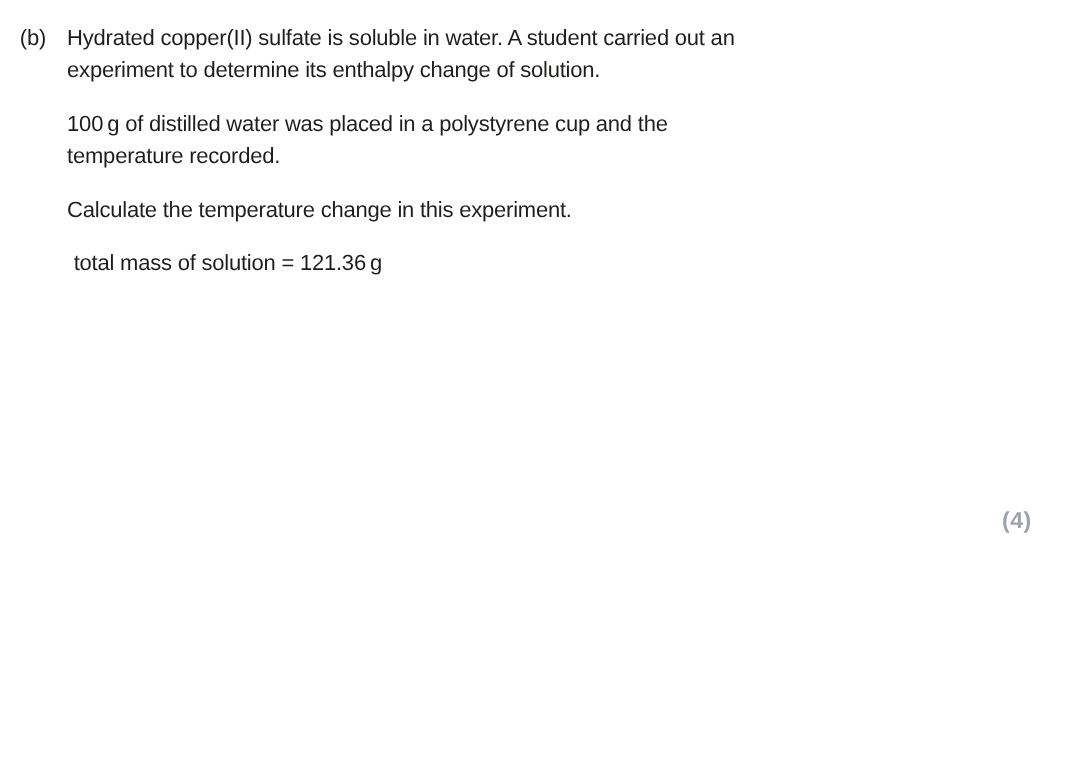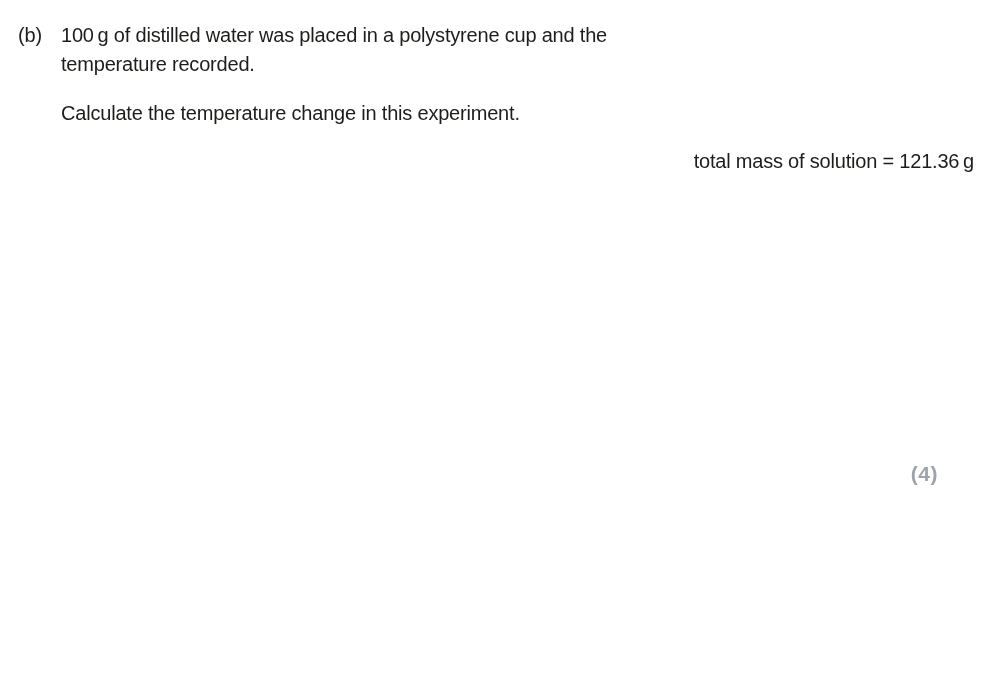--- a/index.html
+++ b/index.html
@@ -29,21 +29,21 @@
   }
   .body { flex: 1; }
   .body p {
     font-size: 20px;
     line-height: 29px;
     letter-spacing: -0.2px;
     margin-bottom: 20px;
   }
   .body p.tight { line-height: 27px; margin-bottom: 0; }
   .line { display: block; white-space: pre; }
-  .line.indent { padding-left: 6px; text-align: right; }
+  .line.indent { padding-left: 6px; }
   sup, sub {
     font-size: 0.62em;
     vertical-align: baseline;
     position: relative;
     line-height: 0;
   }
   sup { top: -0.48em; }
   sub { bottom: -0.22em; }
   .marks-row {
     position: absolute;
@@ -56,20 +56,24 @@
   }
 </style>
 </head>
 <body>
 
 <div class="page">
   <div class="question">
     <span class="part-label">(b)</span>
     <div class="body">
       <p>
+        <span class="line"><span>Hydrated copper(II) sulfate is soluble in water. A student carried out an</span></span>
+        <span class="line"><span>experiment to determine its enthalpy change of solution.</span></span>
+      </p>
+      <p>
         <span class="line"><span>100 g of distilled water was placed in a polystyrene cup and the</span></span>
         <span class="line"><span>temperature recorded.</span></span>
       </p>
       <p>
       </p>
       <p>
         <span class="line"><span>Calculate the temperature change in this experiment.</span></span>
       </p>
       <p class="tight">
         <span class="line indent"><span>total mass of solution = 121.36 g</span></span>

